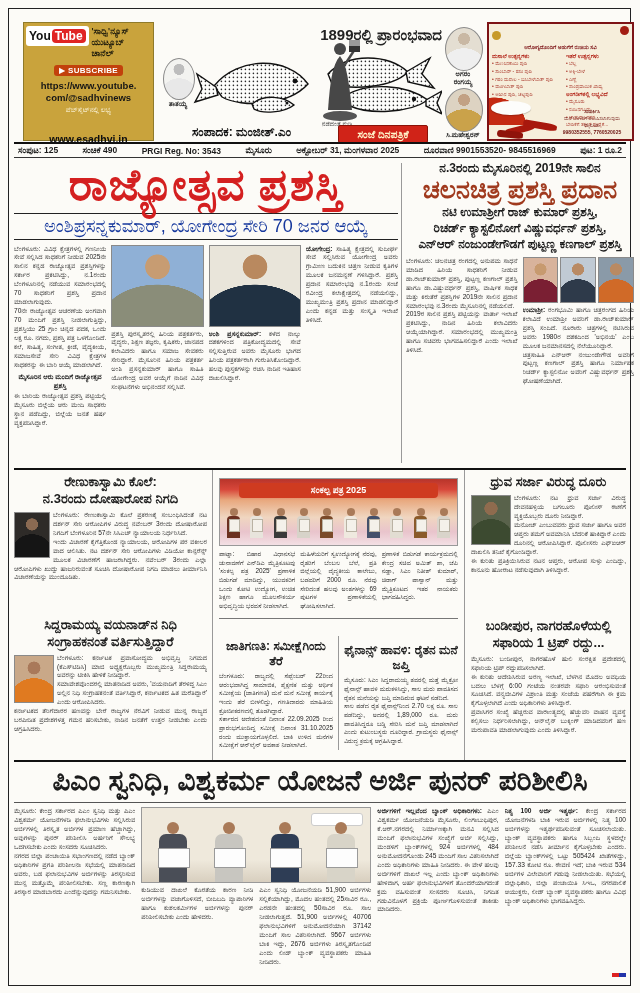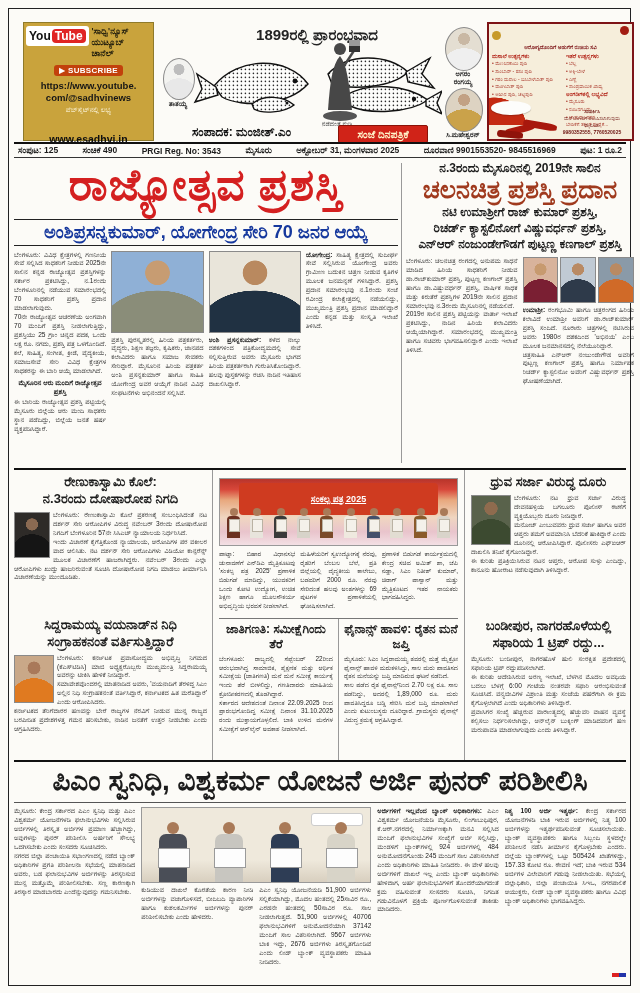--- a/index.html
+++ b/index.html
@@ -16,21 +16,21 @@
   .ytlogo{background:#fff;border-radius:3px;padding:3px 3px;font-weight:bold;font-size:12px;
       color:#111;display:flex;align-items:center;}
   .tube{background:#e02424;color:#fff;border-radius:4px;padding:0 3px;margin-left:1px;}
   .ytchan{font-size:8.5px;font-weight:bold;color:#24200e;line-height:1.3;text-align:left;}
   .sub{background:#c2410c;color:#fff;font-weight:bold;font-size:8px;border-radius:3px;
       padding:1px 5px;display:inline-block;margin-top:3px;letter-spacing:.3px;}
   .url{font-weight:bold;font-size:9.5px;color:#161616;margin-top:3px;line-height:1.25;}
   .avail{font-size:7px;color:#fffbe8;margin-top:2px;}
   .site{font-weight:bold;font-size:10.5px;margin-top:19px;color:#101010;}
 
-  #kicker{position:absolute;left:192px;top:26px;width:250px;text-align:center;
+  #kicker{position:absolute;left:192px;top:26px;width:250px;text-align:right;
       font-size:15px;font-weight:bold;color:#222;}
   #fishlogo{position:absolute;left:192px;top:44px;width:250px;height:78px;}
   #statue{position:absolute;left:318px;top:38px;width:44px;height:84px;}
   #motto{position:absolute;left:306px;top:120px;width:62px;font-size:6.5px;text-align:center;color:#333;}
   #tataiah{position:absolute;left:163px;top:58px;width:30px;height:40px;border-radius:50%;}
   #tataiahcap{position:absolute;left:156px;top:100px;width:44px;font-size:7px;font-weight:bold;text-align:center;}
   #editor{position:absolute;left:192px;top:125px;width:140px;font-size:12px;font-weight:bold;color:#111;}
   #edition{position:absolute;left:338px;top:125px;width:88px;height:16px;background:#d02318;
       color:#fff7cc;font-weight:bold;font-size:10.5px;display:flex;align-items:center;
       justify-content:center;border:1px solid #8a1208;border-radius:2px;}
@@ -61,22 +61,22 @@
   .c3{left:8px;bottom:1px;transform:rotate(6deg);width:26px;background:#8f130a;}
 
   
   #dl{position:absolute;left:14px;top:142px;width:612px;height:16px;border-top:2px solid #111;
       border-bottom:1px solid #333;display:flex;align-items:center;justify-content:space-between;
       font-size:8.5px;font-weight:bold;padding:0 4px;box-sizing:border-box;}
 
   
   #lead{position:absolute;left:14px;top:161px;width:384px;height:305px;overflow:hidden;}
   .lead-hl{font-size:44px;line-height:1.08;color:#d42020;text-align:center;font-weight:bold;letter-spacing:1px;}
-  .lead-sub{margin-top:10px;border-top:1.5px solid #222;border-bottom:1.5px solid #222;color:#16389d;
-      font-weight:bold;font-size:18px;text-align:center;padding:2px 0;}
+  .lead-sub{margin-top:4px;border-top:1.5px solid #222;border-bottom:1.5px solid #222;color:#16389d;
+      font-weight:normal;font-size:18px;text-align:center;padding:2px 0;}
   .lead-body{display:flex;gap:5px;margin-top:5px;height:212px;overflow:hidden;}
   .lcol{flex:1;font-size:6.6px;line-height:1.36;text-align:justify;overflow:hidden;}
   .lph{width:100%;height:82px;margin-bottom:3px;box-sizing:border-box;}
   .bsub{font-weight:bold;text-align:center;margin:2px 0;font-size:6.8px;}
   .portrait{border:1px solid #8a8a8a;background:
       radial-gradient(circle at 50% 26%, var(--skin) 0 16%, transparent 17%),
       radial-gradient(ellipse 62% 46% at 50% 94%, var(--shirt) 0 99%, transparent 100%),
       var(--bgc);}
   #vdiv1{position:absolute;left:401px;top:163px;width:0;height:300px;border-left:1px solid #999;}
 
@@ -95,30 +95,30 @@
   .mcol1{width:199px;padding:4px 5px 0 0;border-right:1px solid #999;box-sizing:border-box;overflow:hidden;}
   .mcol2{width:252px;padding:4px 6px 0 6px;border-right:1px solid #999;box-sizing:border-box;overflow:hidden;}
   .mcol3{flex:1;padding:4px 0 0 6px;overflow:hidden;}
   .h13{font-size:13px;font-weight:bold;text-align:center;line-height:1.3;}
   .h12{font-size:12px;font-weight:bold;text-align:center;line-height:1.25;}
   .mbody{font-size:6.6px;line-height:1.36;text-align:justify;margin-top:3px;overflow:hidden;}
   .fl{float:left;margin:1px 3px 1px 0;}
   .h15{font-size:14.5px;font-weight:bold;text-align:center;line-height:1.35;}
   .nda{position:relative;height:66px;margin-top:4px;overflow:hidden;border:1px solid #999;
       background:linear-gradient(180deg,#b8342a 0%,#d8473a 16%,#e8a87e 32%,#f0d6c0 58%,#e9c4cc 80%,#f3e0e4 100%);}
-  .nda-banner{position:absolute;top:4px;left:8%;right:8%;height:32px;background:#cf3b20;color:#fff;
-      font-weight:bold;font-size:9px;display:flex;align-items:center;justify-content:center;border-radius:4px;text-decoration:underline;}
+  .nda-banner{position:absolute;top:4px;left:8%;right:8%;height:15px;background:#cf3b20;color:#fff;
+      font-weight:bold;font-size:9px;display:flex;align-items:center;justify-content:center;border-radius:4px;}
   .paxrow{position:absolute;left:2px;right:2px;bottom:5px;display:flex;justify-content:space-around;}
   .pax{width:15px;height:32px;position:relative;}
   .pax::before{content:"";position:absolute;left:4px;top:0;width:8px;height:8px;border-radius:50%;background:#a97a58;}
   .pax::after{content:"";position:absolute;left:1px;top:8px;width:13px;height:22px;border-radius:4px 4px 0 0;background:var(--c,#733);}
   .book{position:absolute;left:3px;top:11px;width:9px;height:11px;background:#f4f1ea;border:1px solid #b9b2a3;z-index:2;}
   .ndacols{display:flex;gap:5px;margin-top:4px;height:64px;overflow:hidden;}
   .ndac{flex:1;font-size:6.4px;line-height:1.35;text-align:justify;overflow:hidden;}
-  .subrow{display:flex;margin-top:4px;border-top:1px solid #777;height:148px;overflow:hidden;}
+  .subrow{display:flex;margin-top:4px;border-top:1px solid #777;height:148px;overflow:hidden;align-items:center;}
   .s1{flex:1;padding:3px 5px 0 0;border-right:1px solid #999;overflow:hidden;}
   .s2{flex:1;padding:3px 0 0 5px;overflow:hidden;}
 
   
   #bot{position:absolute;left:14px;top:760px;width:612px;height:224px;border-top:2.5px solid #111;box-sizing:border-box;}
   .bhl{font-size:28px;font-weight:bold;text-align:center;padding:3px 0 4px;border-bottom:1px solid #555;}
   .bcols{display:flex;gap:6px;margin-top:4px;height:172px;overflow:hidden;}
   .bc{flex:1;font-size:6.6px;line-height:1.36;text-align:justify;overflow:hidden;}
   .bcphoto{width:230px;flex:none;display:flex;flex-direction:column;}
   .bphoto{height:74px;border:1px solid #999;position:relative;overflow:hidden;

